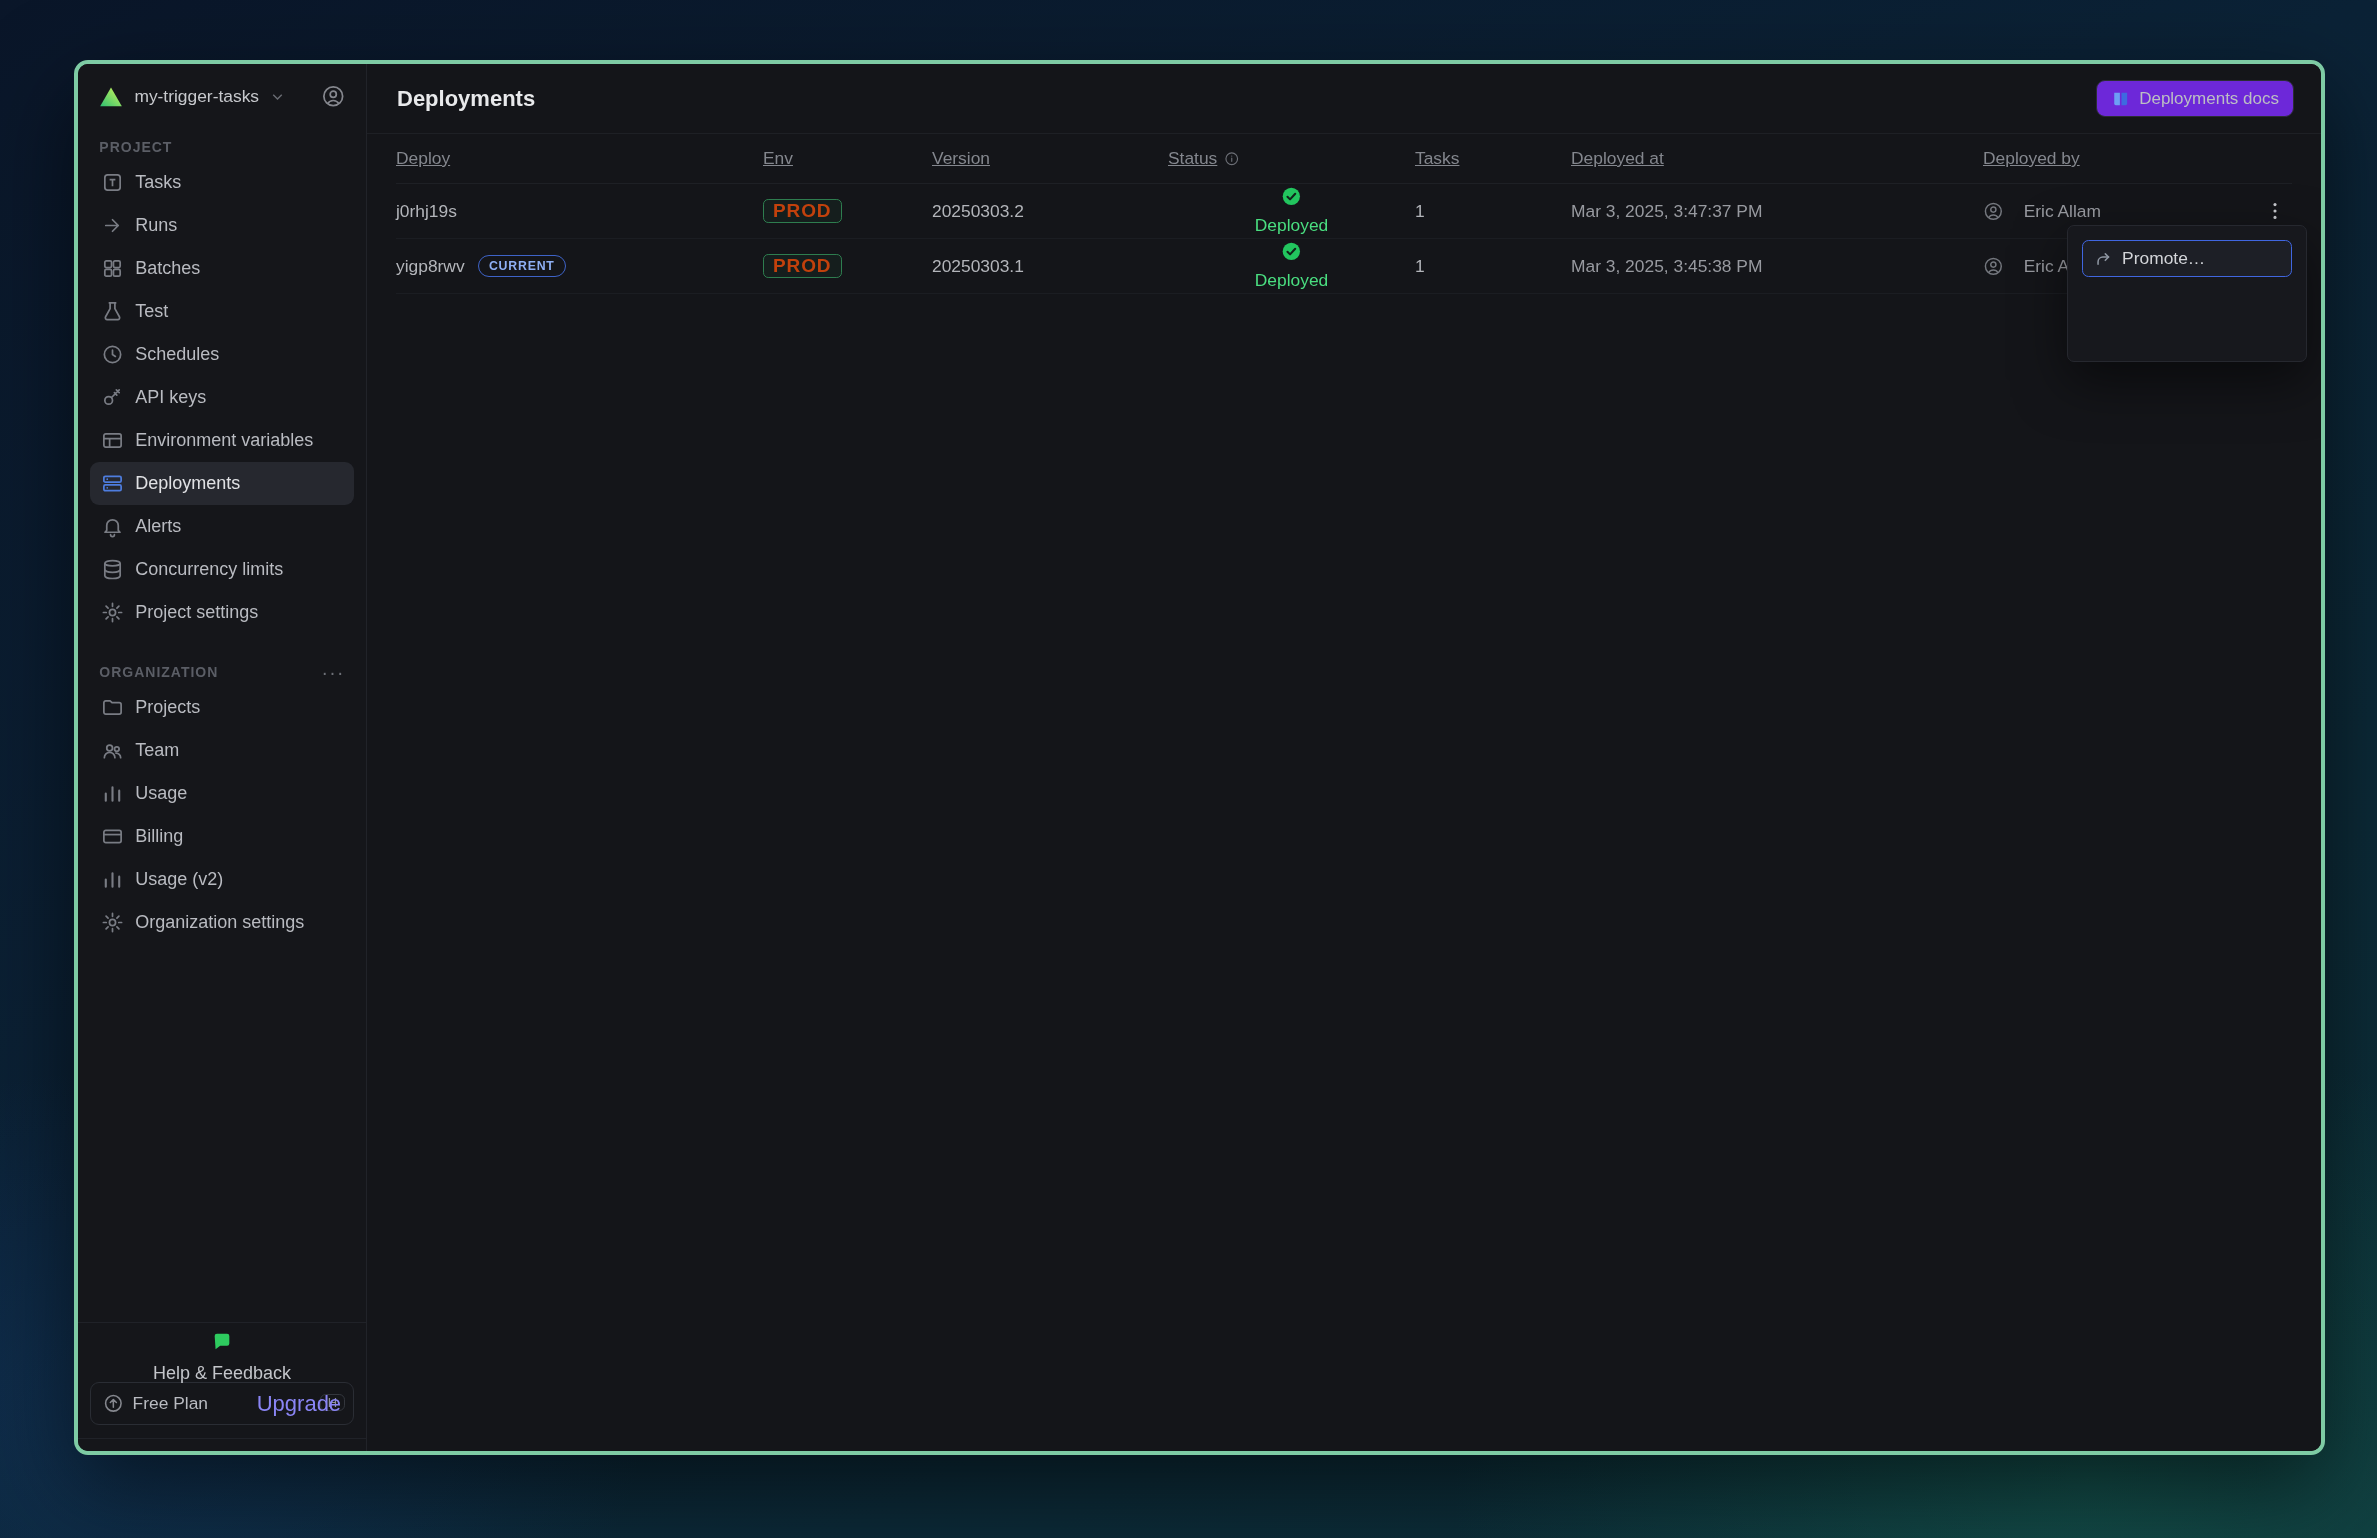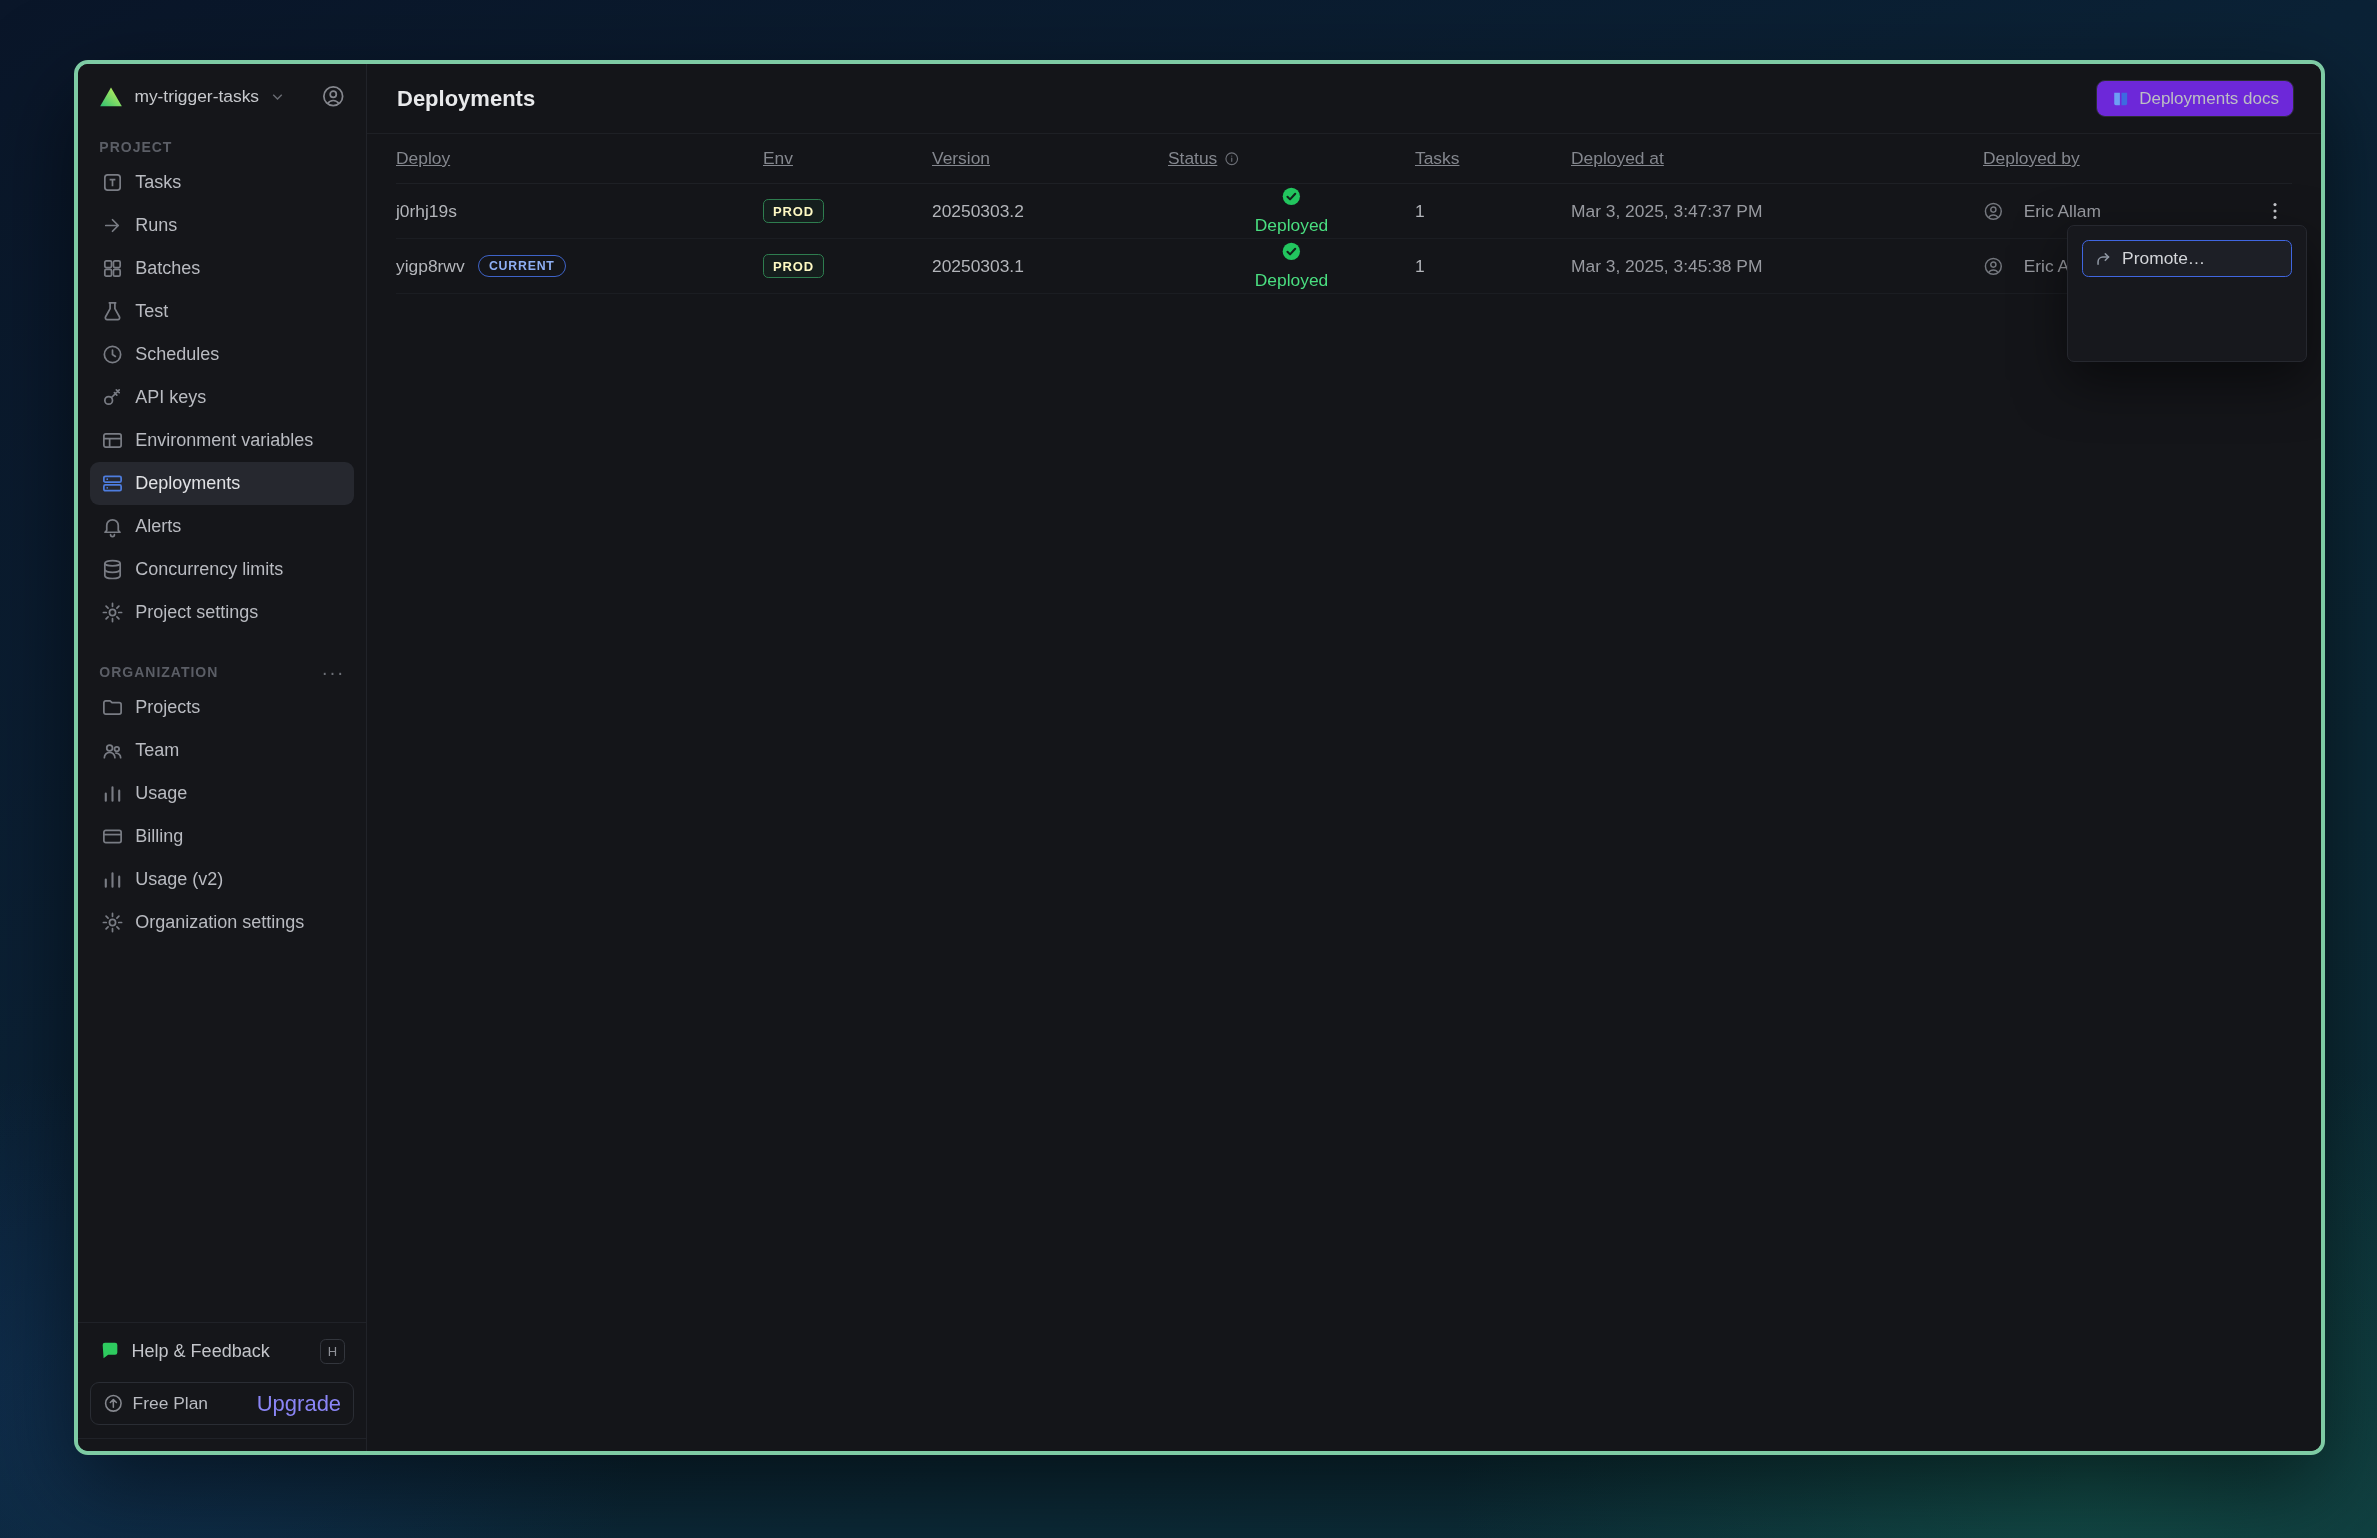--- a/index.html
+++ b/index.html
@@ -52,21 +52,21 @@
     height: 43px; display: flex; align-items: center; gap: 11.6px;
     padding: 0 10.3px; border-radius: 9px;
     color: #b9bbc1; font-size: 18px; cursor: pointer;
   }
   .nav-item .icon { width: 23px; height: 23px; color: #797c84; display: flex; flex: 0 0 23px; }
   .nav-item.active { background: #26282f; color: #e0e1e4; }
   .nav-item.active .icon { color: #4e7ddf; }
 
   .sidebar-bottom { margin-top: auto; }
   .sidebar-divider { height: 1.3px; background: #202228; margin: 0 -12.3px; }
-  .help-row { height: 41px; display: flex; align-items: center; gap: 10.3px; padding: 0 9px; margin-top: 7.8px; font-size: 18px; color: #c3c5ca; }
+  .help-row { height: 41px; display: flex; align-items: center; gap: 10.3px; padding: 0 9px; margin-top: 7.8px; font-size: 18px; color: #c3c5ca; flex-direction: column; }
   .help-row .icon { width: 22px; height: 22px; display: flex; }
   .key-badge {
     margin-left: auto; width: 24.5px; height: 24.5px;
     border: 1.3px solid #33363d; border-radius: 5.8px;
     display: flex; align-items: center; justify-content: center;
     font-size: 13px; color: #8f9198;
   }
   .plan-box {
     margin-top: 10.3px; height: 43px;
     border: 1.3px solid #2a2d34; border-radius: 9px;
@@ -110,21 +110,21 @@
     margin-left: 13px; height: 22px; padding: 0 10.3px;
     border: 1.3px solid #3e63c8; border-radius: 13px;
     display: inline-flex; align-items: center;
     color: #8fb0f4; font-size: 12.3px; font-weight: 700; letter-spacing: 0.8px;
   }
   .badge-prod {
     display: inline-flex; align-items: center; justify-content: center;
     height: 24.5px; padding: 0 9px;
     border: 1.3px solid #2e7d4f; border-radius: 5.2px;
     background: rgba(40,160,90,0.07);
-    color: #fef9c3; font-size: 13px; font-weight: 700; letter-spacing: 0.9px;
+    color: #c2410c; font-size: 19px; font-weight: 700; letter-spacing: 0.9px;
   }
   .status-cell { display: flex; align-items: center; gap: 7.8px; color: #4ade80; flex-direction: column; }
   .check-icon { width: 20.7px; height: 20.7px; display: flex; }
   .muted { color: #989aa0; }
   .by-cell { display: flex; align-items: center; gap: 20px; color: #989aa0; }
   .by-cell .icon { width: 20.7px; height: 20.7px; color: #74777e; display: flex; }
   .menu-cell { justify-self: end; }
   .kebab-btn { width: 34px; height: 34px; display: flex; align-items: center; justify-content: center; background: none; border: none; color: #c6c8cd; cursor: pointer; }
   .kebab-btn svg { width: 22px; height: 22px; }
 

